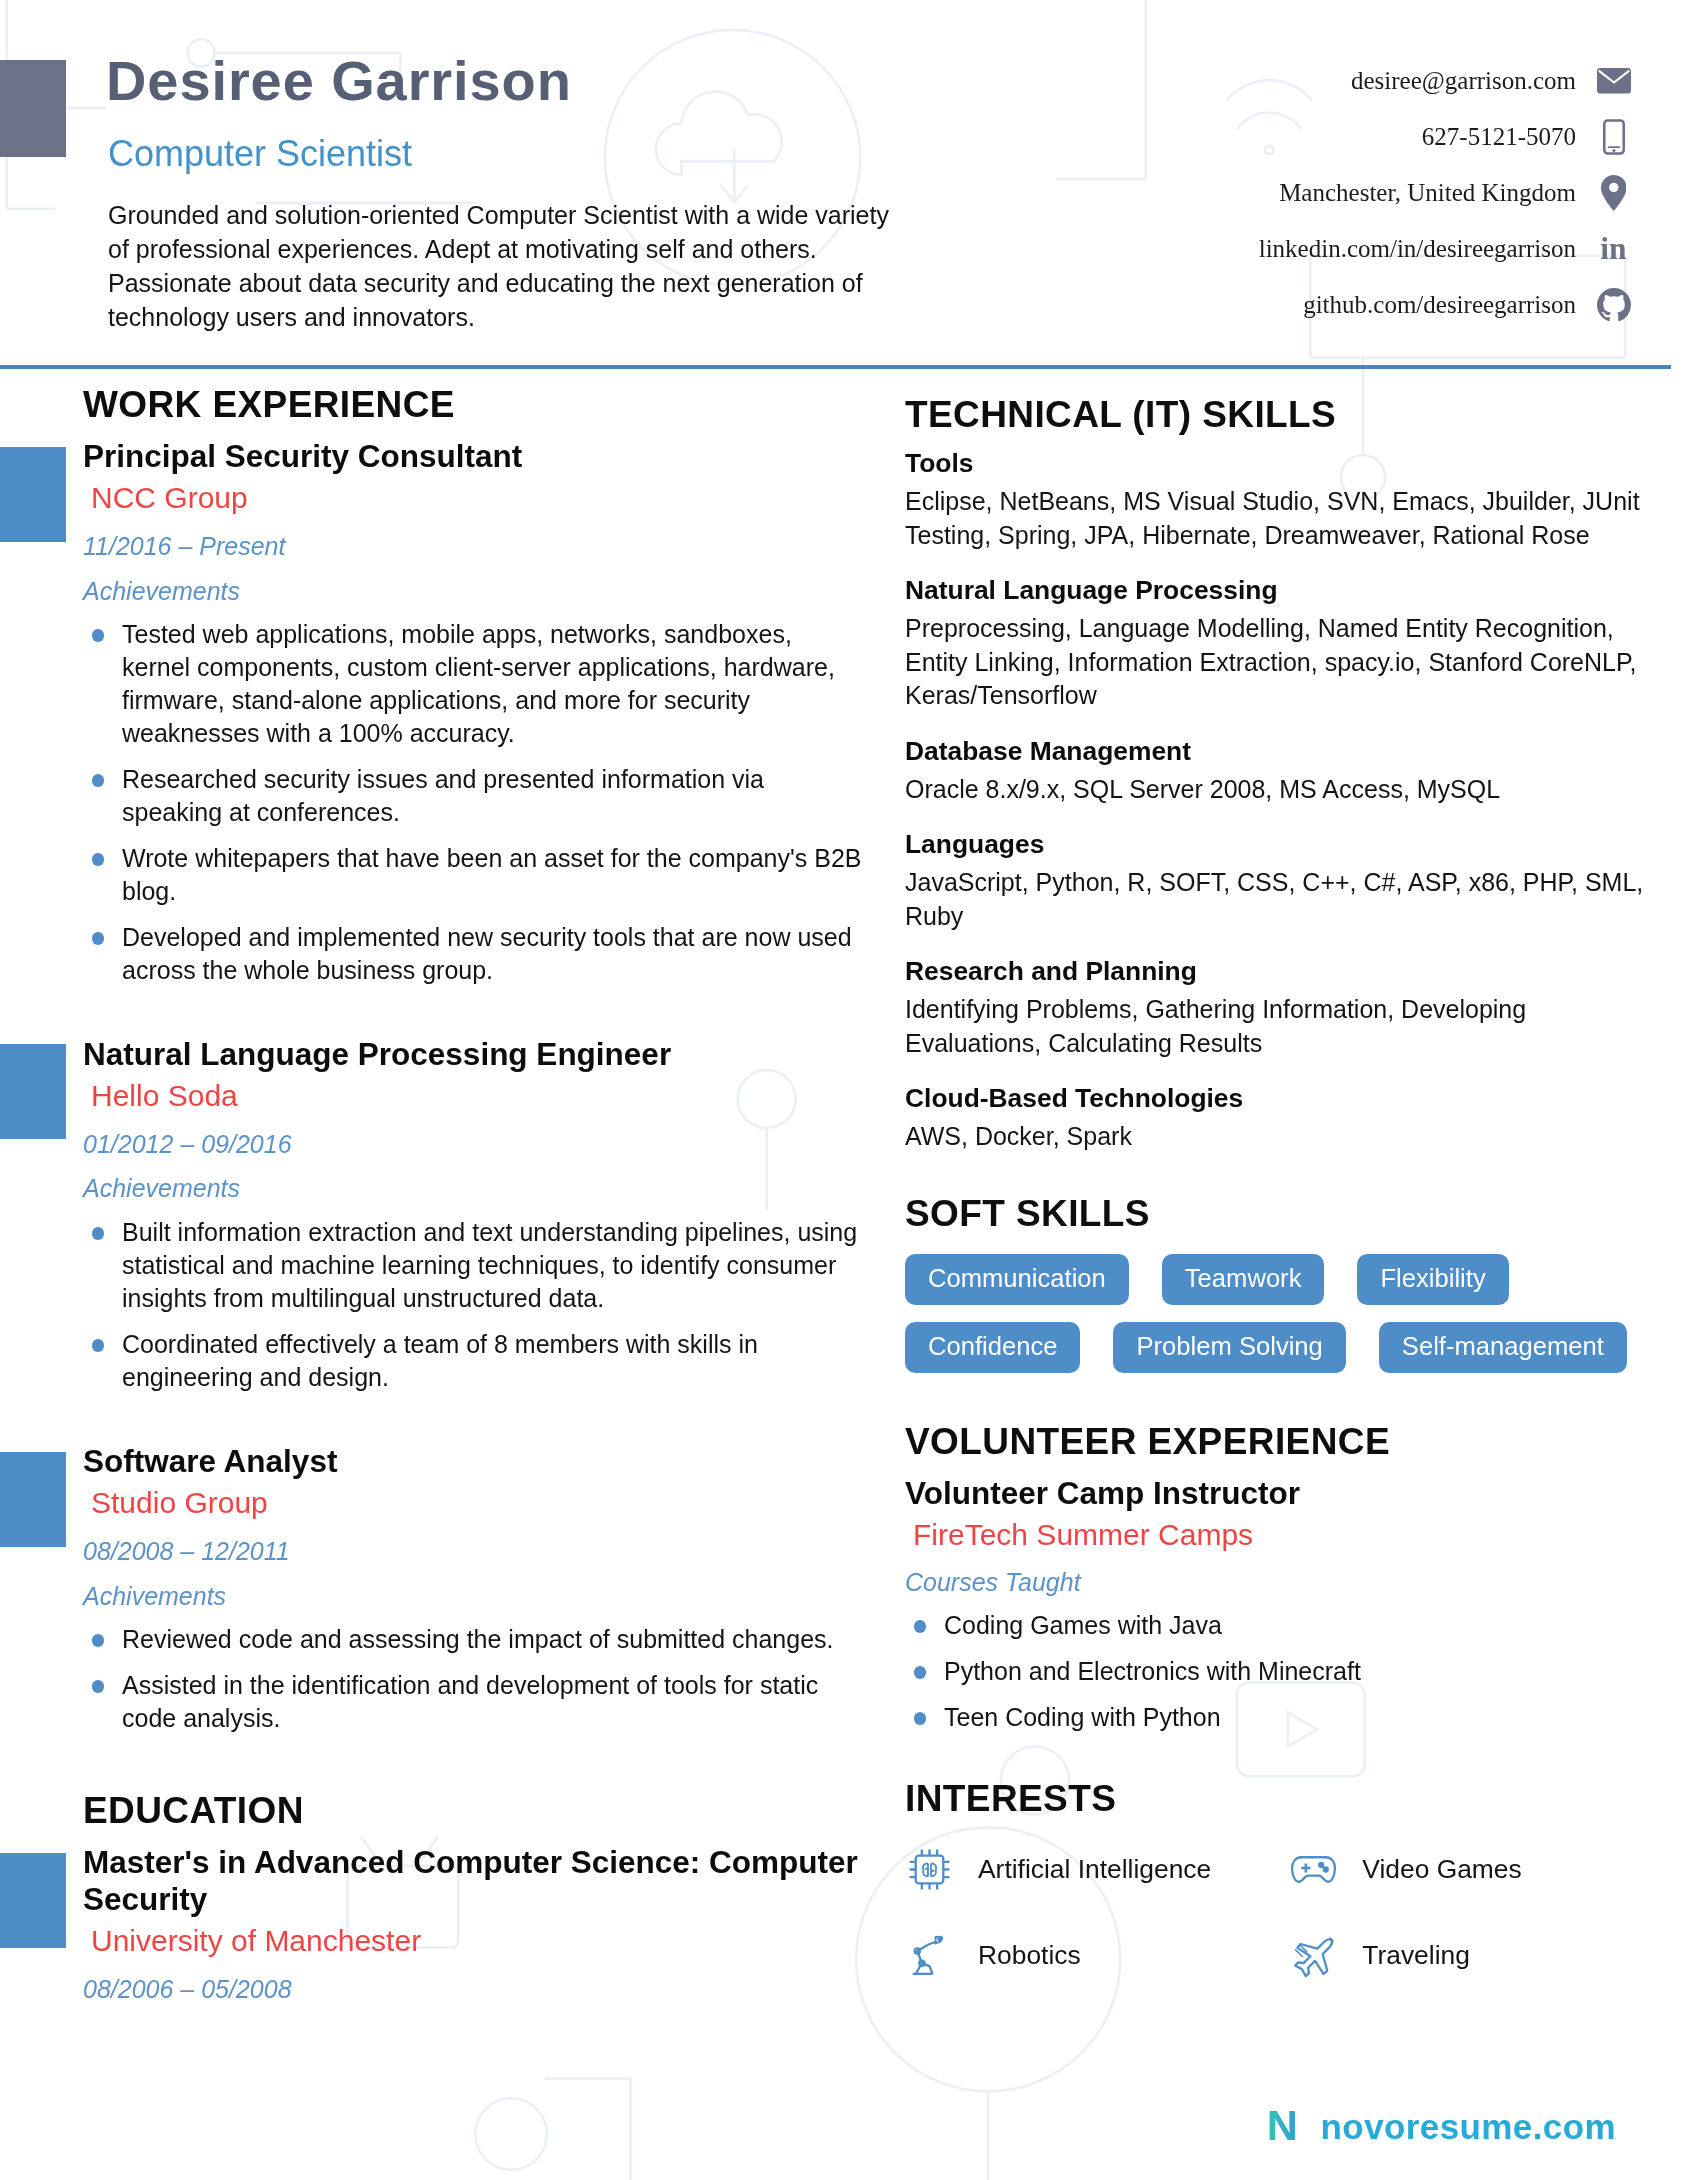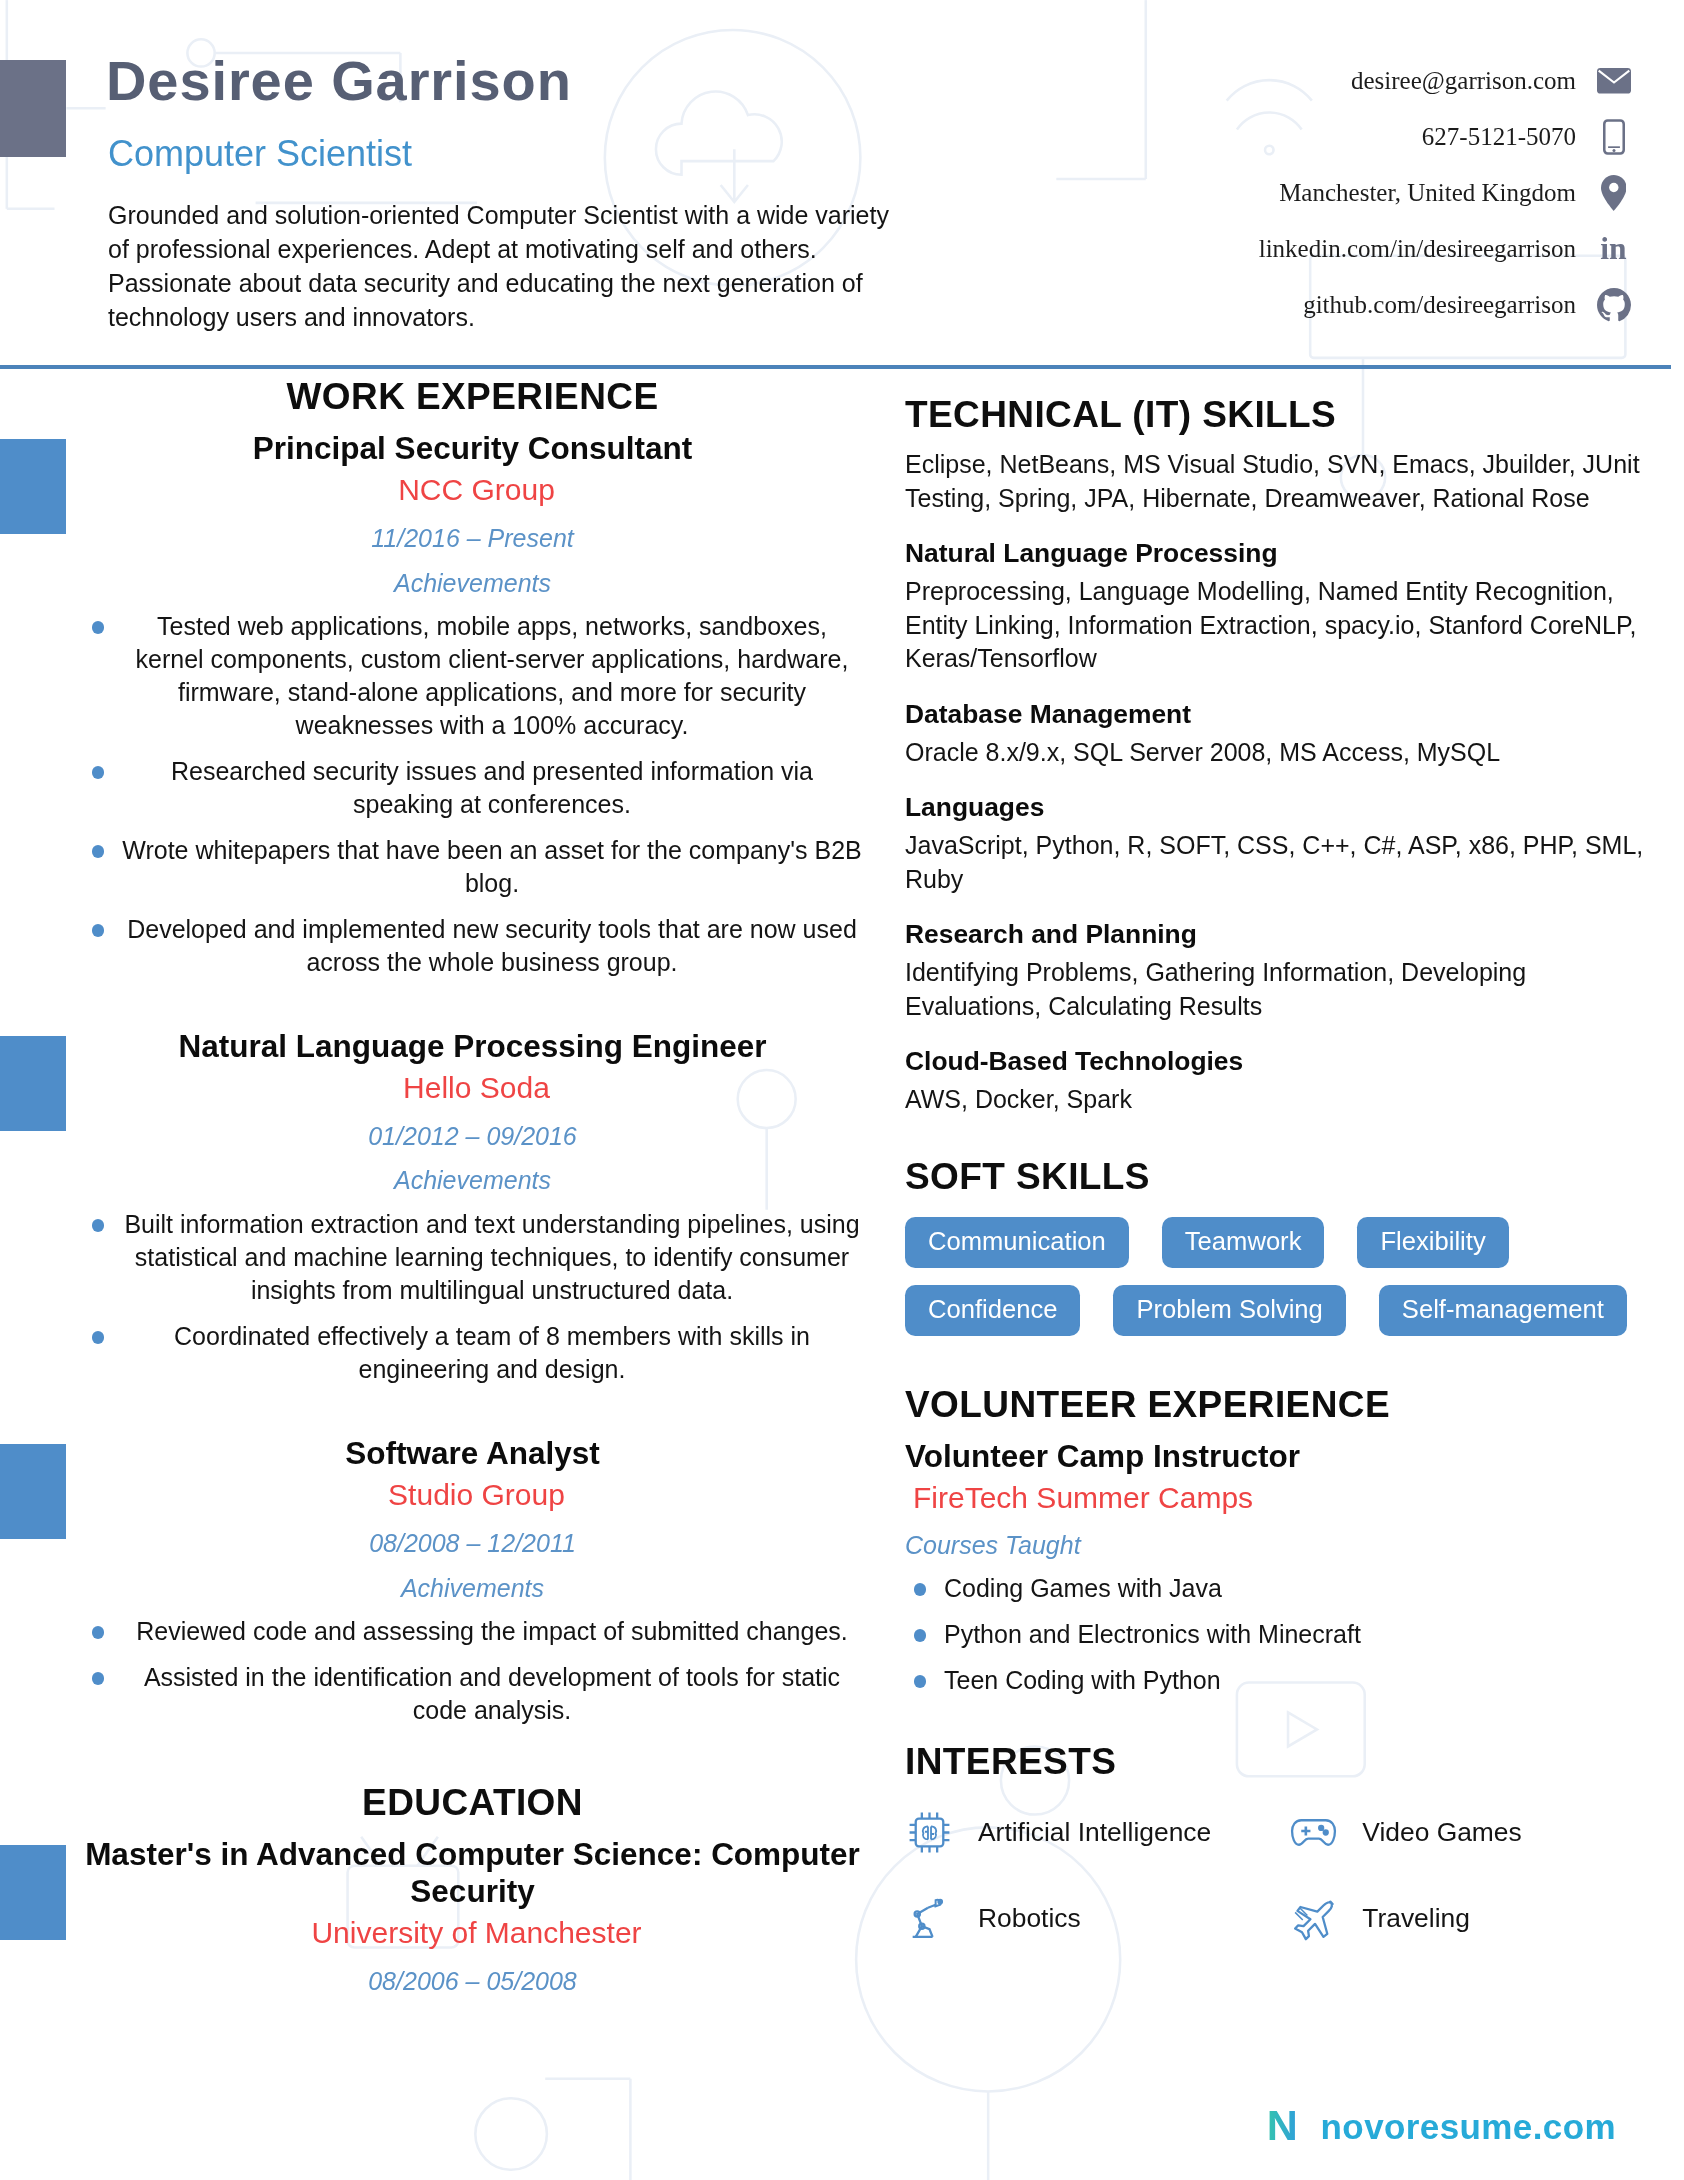--- a/index.html
+++ b/index.html
@@ -15,21 +15,21 @@
   .job-title{position:absolute;left:108px;top:133px;font-size:36px;color:#4292cc;z-index:1;}
   .summary{position:absolute;left:108px;top:198px;width:801px;font-size:25px;line-height:1.36;color:#141414;z-index:1;}
   .contacts{position:absolute;top:53px;right:39px;z-index:1;display:flex;flex-direction:column;font-family:Liberation Serif, serif;}
   .contact-row{display:flex;align-items:center;justify-content:flex-end;gap:19px;height:56px;font-size:25px;color:#1c1c1c;}
   .cicon{width:37px;display:flex;justify-content:center;align-items:center;color:#6b7187;}
   .cicon svg{display:block;}
   .in-glyph{font-size:31.5px;font-weight:bold;color:#6b7187;line-height:1;}
   .divider{position:absolute;left:0;top:365px;width:100%;height:4.3px;background:#4c83ba;z-index:1;}
 
   
-  .col-left{position:absolute;left:83px;top:376px;width:779px;z-index:1;text-align:center;}
+  .col-left{position:absolute;left:83px;top:384px;width:779px;z-index:1;}
   .col-right{position:absolute;left:905px;top:394px;width:743px;z-index:1;}
   .sec-h{font-size:37px;font-weight:bold;color:#0e0e0e;margin:0 0 12px 0;letter-spacing:0.4px;}
 
   
   .entry{position:relative;margin-bottom:49px;}
   .entry .marker{position:absolute;left:-83px;top:8.5px;width:66px;height:95px;background:#4f8dc9;}
   .e-title{font-size:31.5px;font-weight:bold;color:#0c0c0c;line-height:1.16;}
   .e-org{font-size:30px;color:#ef4444;margin-top:6.8px;margin-left:8px;}
   .e-date{font-size:25px;font-style:italic;color:#5b92c7;margin-top:17px;}
   .e-label{font-size:25px;font-style:italic;color:#5b92c7;margin-top:15.3px;}
@@ -204,20 +204,21 @@
       </div>
     </div>
 
   </div>
 
   <div class="col-right">
 
     <h2 class="sec-h">TECHNICAL (IT) SKILLS</h2>
 
     <div class="skill-group">
+      <div class="sg-name">Tools</div>
       <div class="sg-items">Eclipse, NetBeans, MS Visual Studio, SVN, Emacs, Jbuilder, JUnit Testing, Spring, JPA, Hibernate, Dreamweaver, Rational Rose</div>
     </div>
     <div class="skill-group">
       <div class="sg-name">Natural Language Processing</div>
       <div class="sg-items">Preprocessing, Language Modelling, Named Entity Recognition, Entity Linking, Information Extraction, spacy.io, Stanford CoreNLP, Keras/Tensorflow</div>
     </div>
     <div class="skill-group">
       <div class="sg-name">Database Management</div>
       <div class="sg-items">Oracle 8.x/9.x, SQL Server 2008, MS Access, MySQL</div>
     </div>

